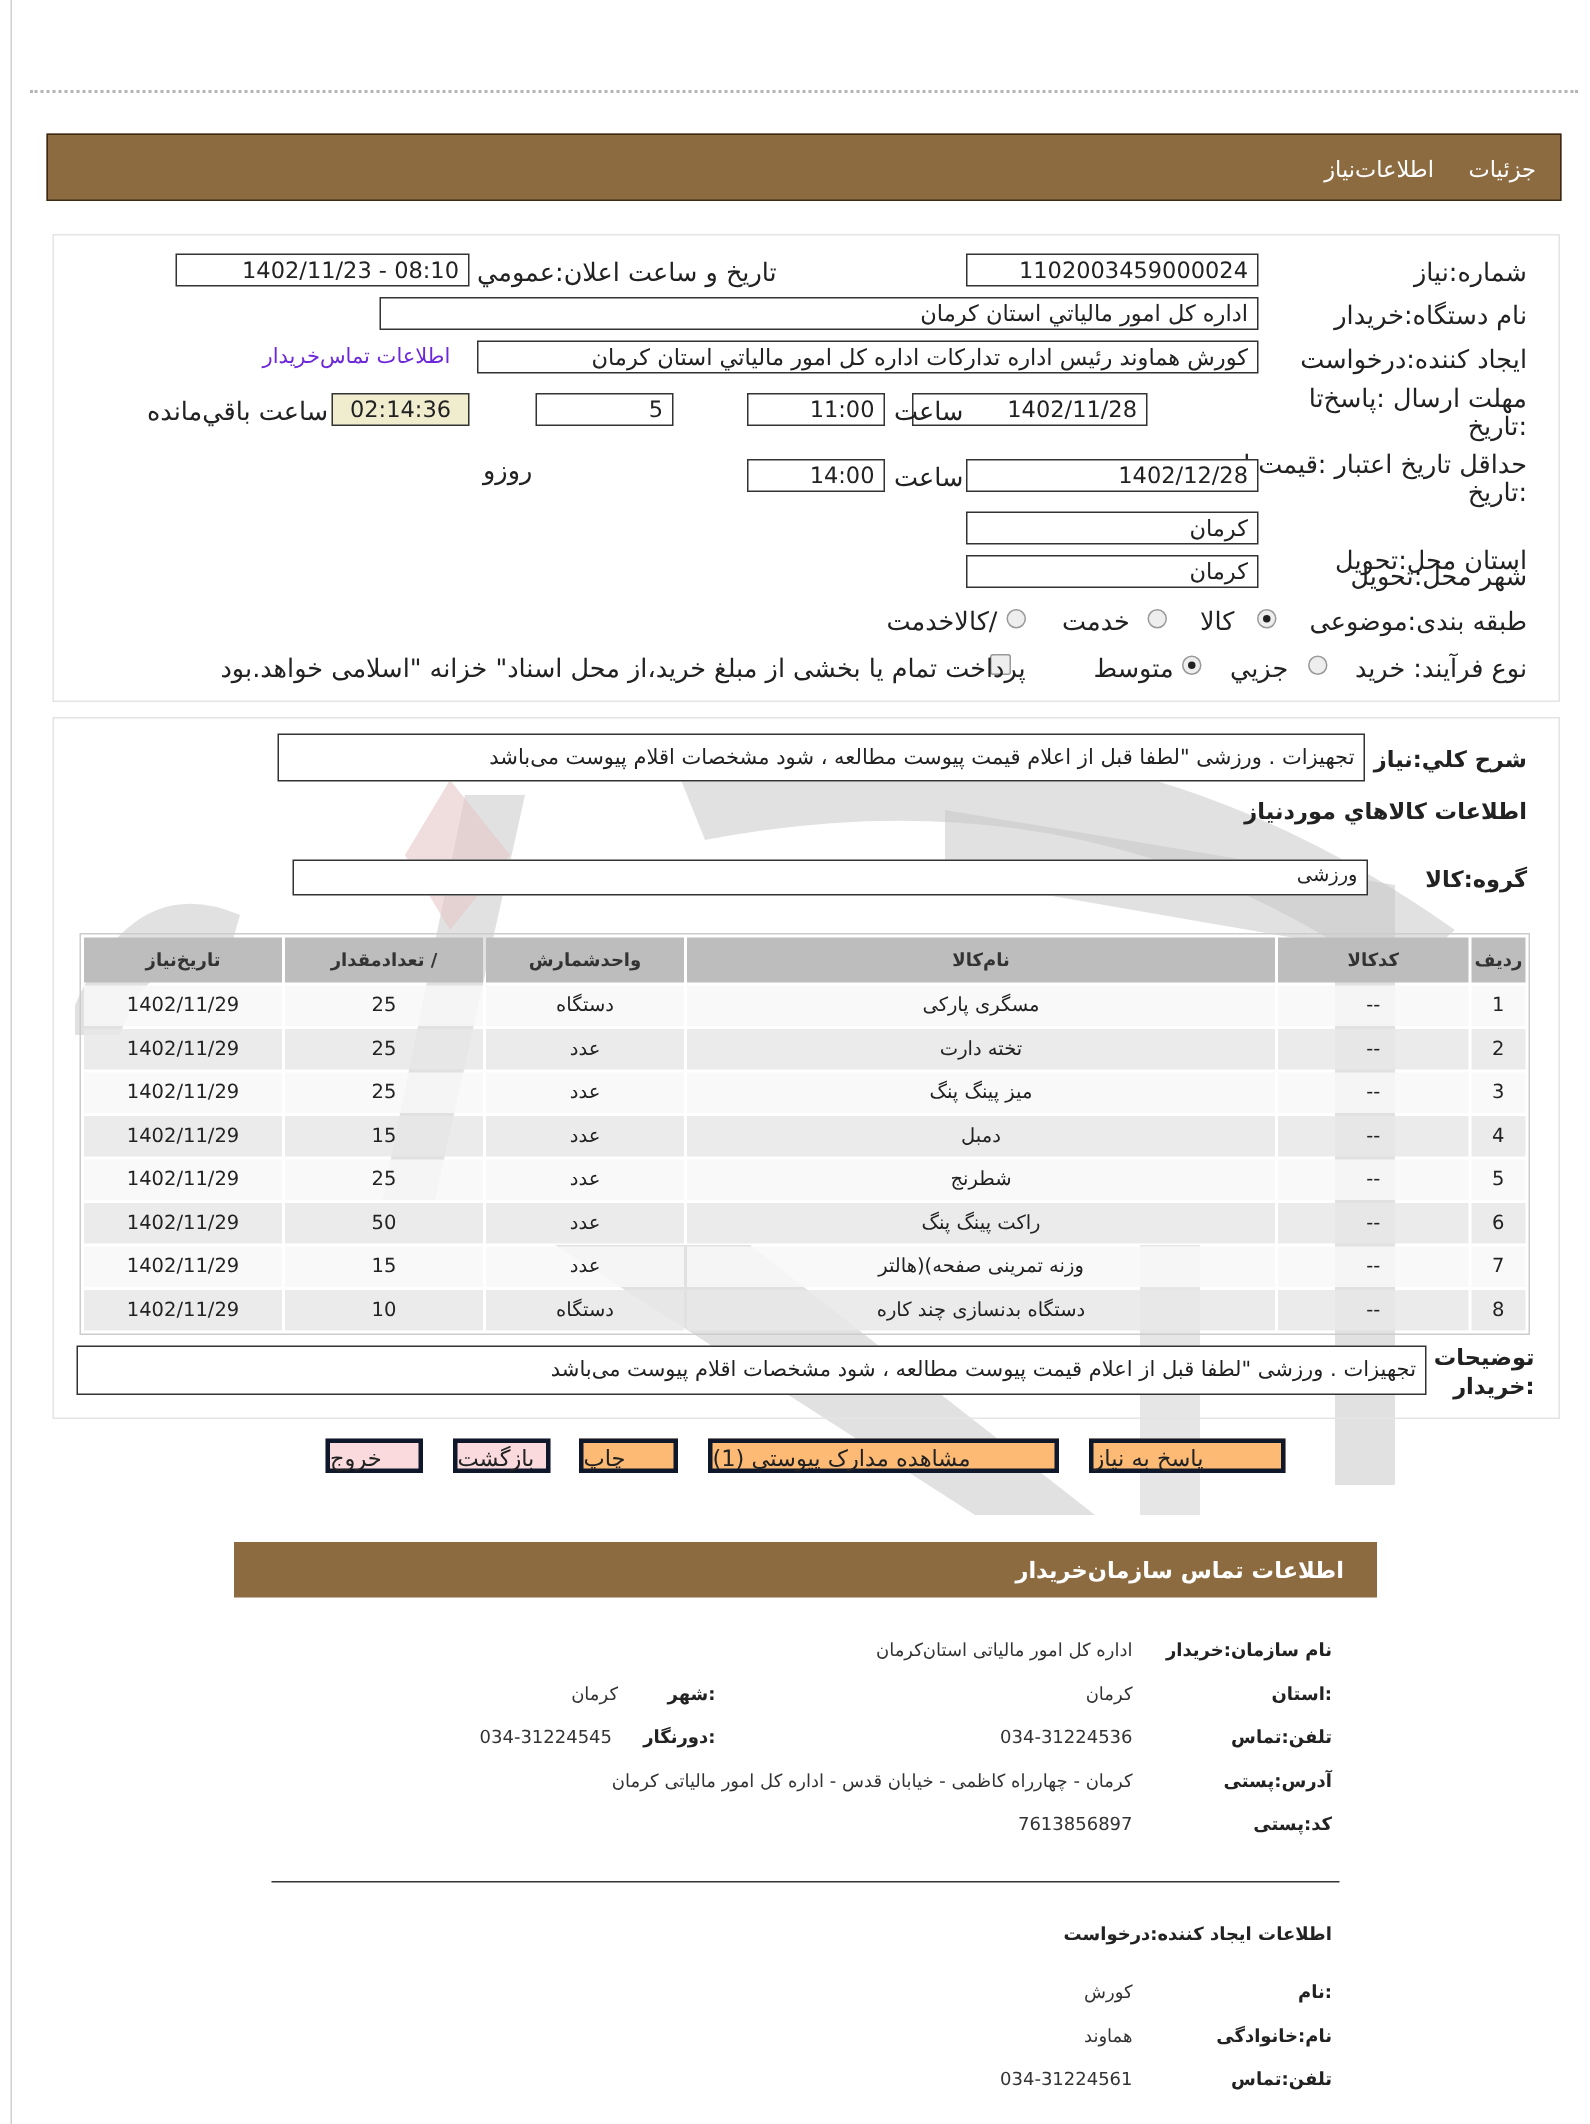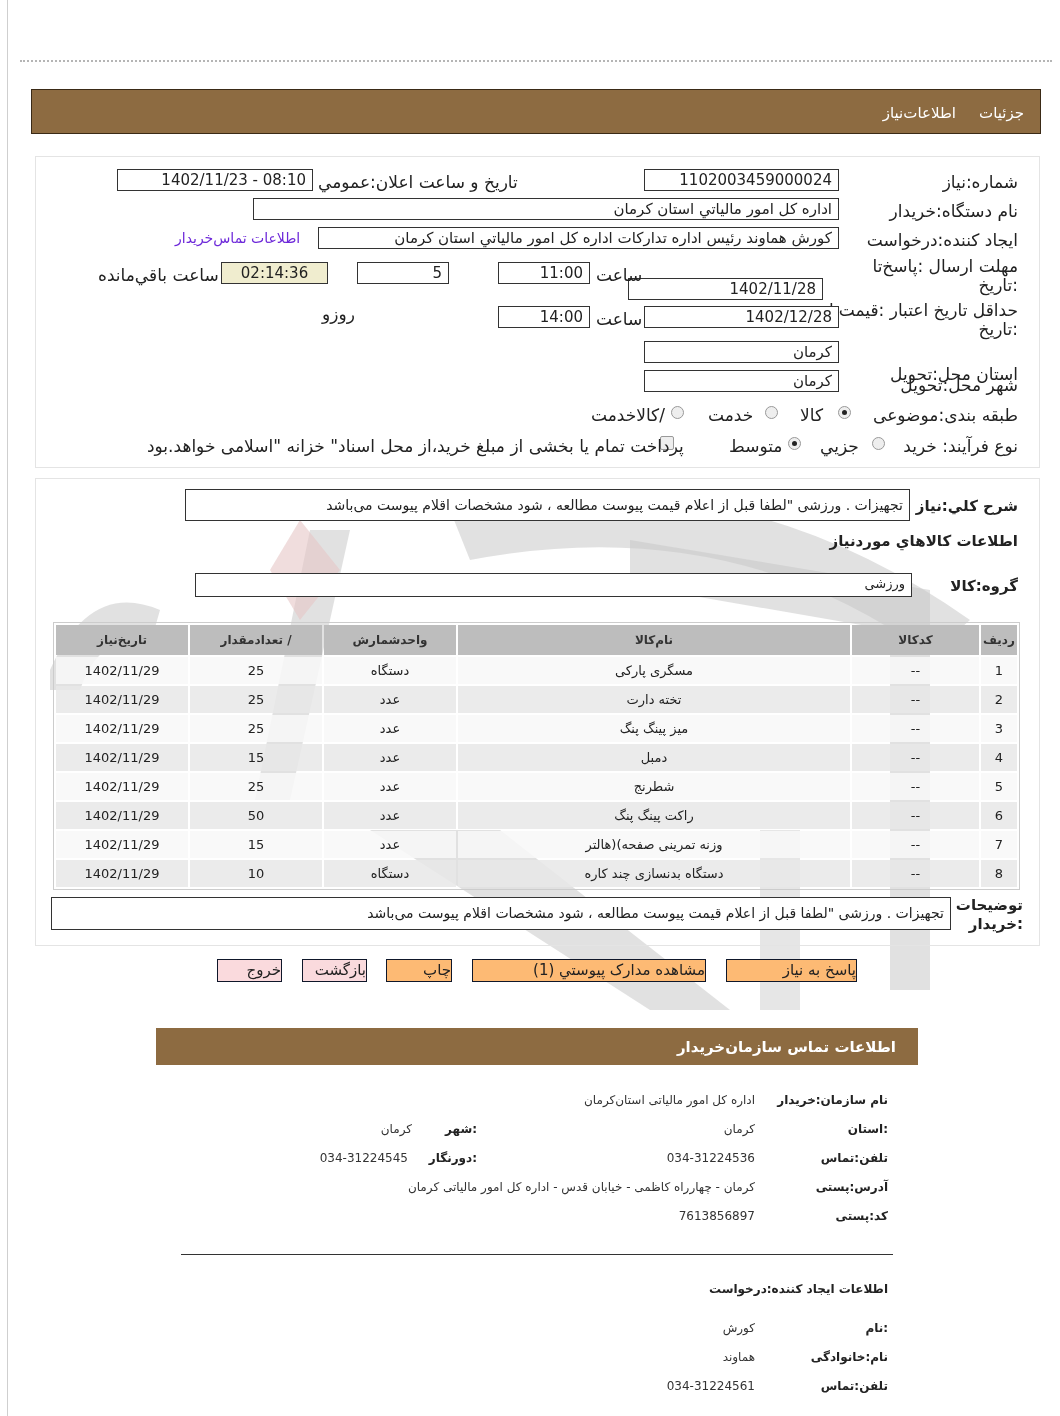--- a/index.html
+++ b/index.html
@@ -25,22 +25,22 @@
   .check { position:absolute; width:14px; height:14px; border:1px solid #999; border-radius:2px; background:#eee; box-sizing:border-box; }
   .bold { font-weight:bold; }
   .watermark { position:absolute; left:30px; top:470px; width:1000px; height:540px; pointer-events:none; }
   table.items { position:absolute; left:53px; top:622px; width:967px; border-collapse:separate; border-spacing:2px;
                 direction:rtl; font-size:13px; border:1px solid #ccc; }
   table.items th { background:#bdbdbd; color:#333; font-weight:bold; height:28px; font-size:12px; }
   table.items td { height:25px; text-align:center; color:#222; }
   table.items tr.odd td { background:rgba(248,248,248,0.85); }
   table.items tr.even td { background:rgba(232,232,232,0.85); }
   table.items td.rownum { text-align:right; padding-right:14px; }
-  .btn { position:absolute; top:959px; height:23px; border:1px solid #0f172a; box-sizing:border-box; font-size:15px;
-         line-height:21px; text-align:right; direction:rtl; cursor:pointer; }
+  .btn { position:absolute; top:959px; height:23px; border:3px solid #0f172a; box-sizing:border-box; font-size:15px;
+         line-height:21px; text-align:left; direction:rtl; cursor:pointer; }
   .btn.green { background:#fdba74; }
   .btn.pink { background:#fadadd; }
   .contact-bar { position:absolute; left:156px; top:1028px; width:762px; height:37px; background:#8d6b41; direction:rtl; }
   .contact-bar span { position:absolute; right:22px; top:10px; color:#fff; font-size:15px; font-weight:bold; }
   .cl { position:absolute; direction:rtl; font-size:12px; font-weight:bold; color:#222; white-space:nowrap; }
   .cv { position:absolute; direction:rtl; font-size:12px; color:#333; white-space:nowrap; }
   .cv.num { direction:ltr; }
   .hr2 { position:absolute; left:181px; top:1254px; width:712px; border-top:1px solid #333; }
 </style>
 </head>
@@ -73,26 +73,26 @@
 
 <span class="lbl" style="right:42px; top:201px;">نام دستگاه:خریدار</span>
 <div class="box" style="left:253px; top:198px; width:586px;">اداره کل امور مالیاتي استان کرمان</div>
 
 <span class="lbl" style="right:42px; top:230px;">ایجاد کننده:درخواست</span>
 <div class="box" style="left:318px; top:227px; width:521px;">کورش هماوند رئیس اداره تدارکات اداره کل امور مالیاتي استان کرمان</div>
 <span class="link" style="left:175px; top:230px;">اطلاعات تماس‌خریدار</span>
 
 <span class="lbl" style="right:42px; top:256px;">مهلت ارسال :پاسخ‌تا</span>
 <span class="lbl" style="right:42px; top:275px;">:تاریخ</span>
-<div class="box ltrnum" style="left:628px; top:262px; width:195px;margin-top:16px;">1402/11/28</div>
+<div class="box ltrnum" style="left:608px; top:262px; width:157px;">1402/11/28</div>
 <span class="lbl" style="left:596px; top:265px;">ساعت</span>
 <div class="box ltrnum" style="left:498px; top:262px; width:92px;">11:00</div>
 <div class="box ltrnum" style="left:357px; top:262px; width:92px;">5</div>
 <span class="lbl" style="left:322px; top:280px;margin-top:24px;">روزو</span>
-<div class="box timer" style="left:221px; top:262px; width:107px;">02:14:36</div>
+<div class="box timer" style="left:221px; top:262px; width:92px;">02:14:36</div>
 <span class="lbl" style="left:98px; top:265px;">ساعت باقي‌مانده</span>
 
 <span class="lbl" style="right:42px; top:300px;">حداقل تاریخ اعتبار :قیمت‌تا</span>
 <span class="lbl" style="right:42px; top:319px;">:تاریخ</span>
 <div class="box ltrnum" style="left:644px; top:306px; width:195px;">1402/12/28</div>
 <span class="lbl" style="left:596px; top:309px;">ساعت</span>
 <div class="box ltrnum" style="left:498px; top:306px; width:92px;">14:00</div>
 
 <span class="lbl" style="right:42px; top:364px;">استان محل:تحویل</span>
 <div class="box" style="left:644px; top:341px; width:195px;">کرمان</div>

